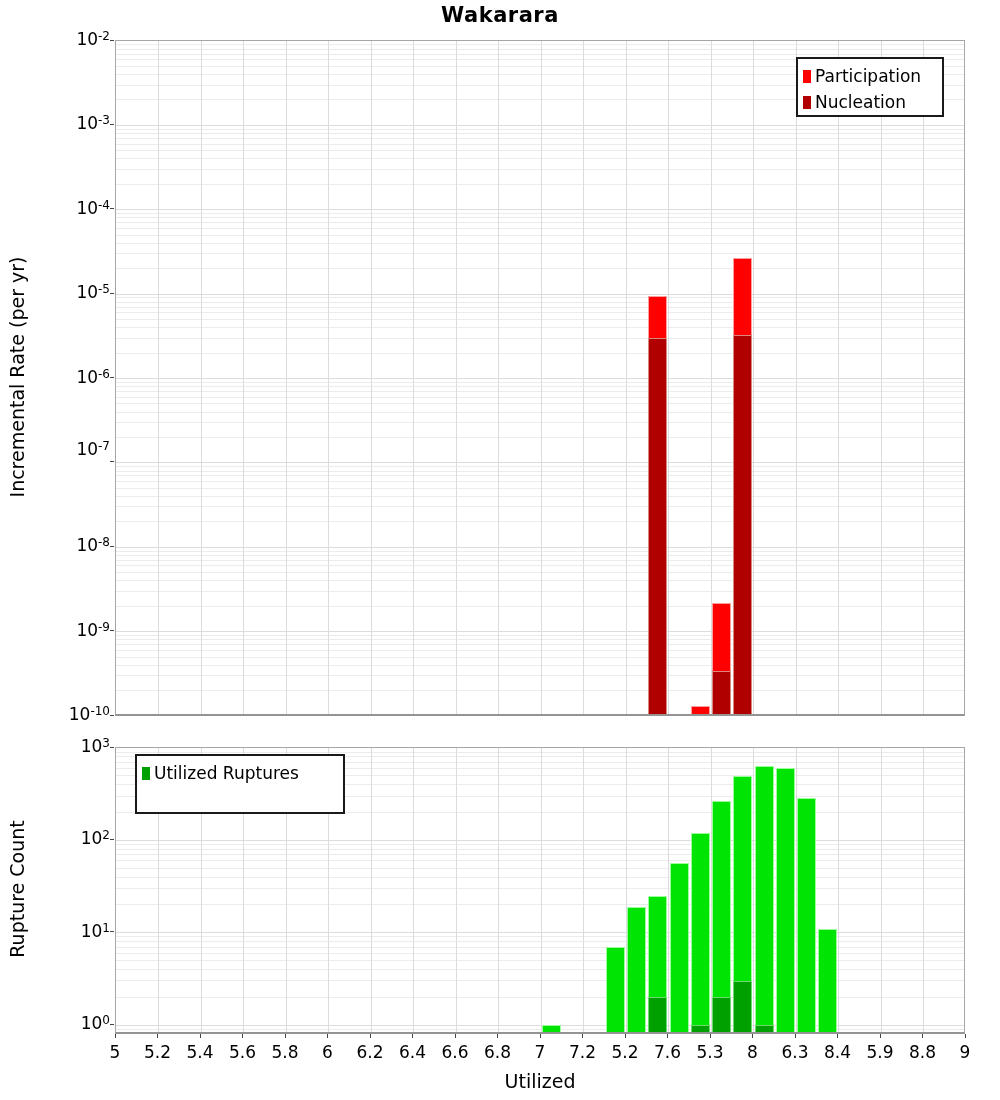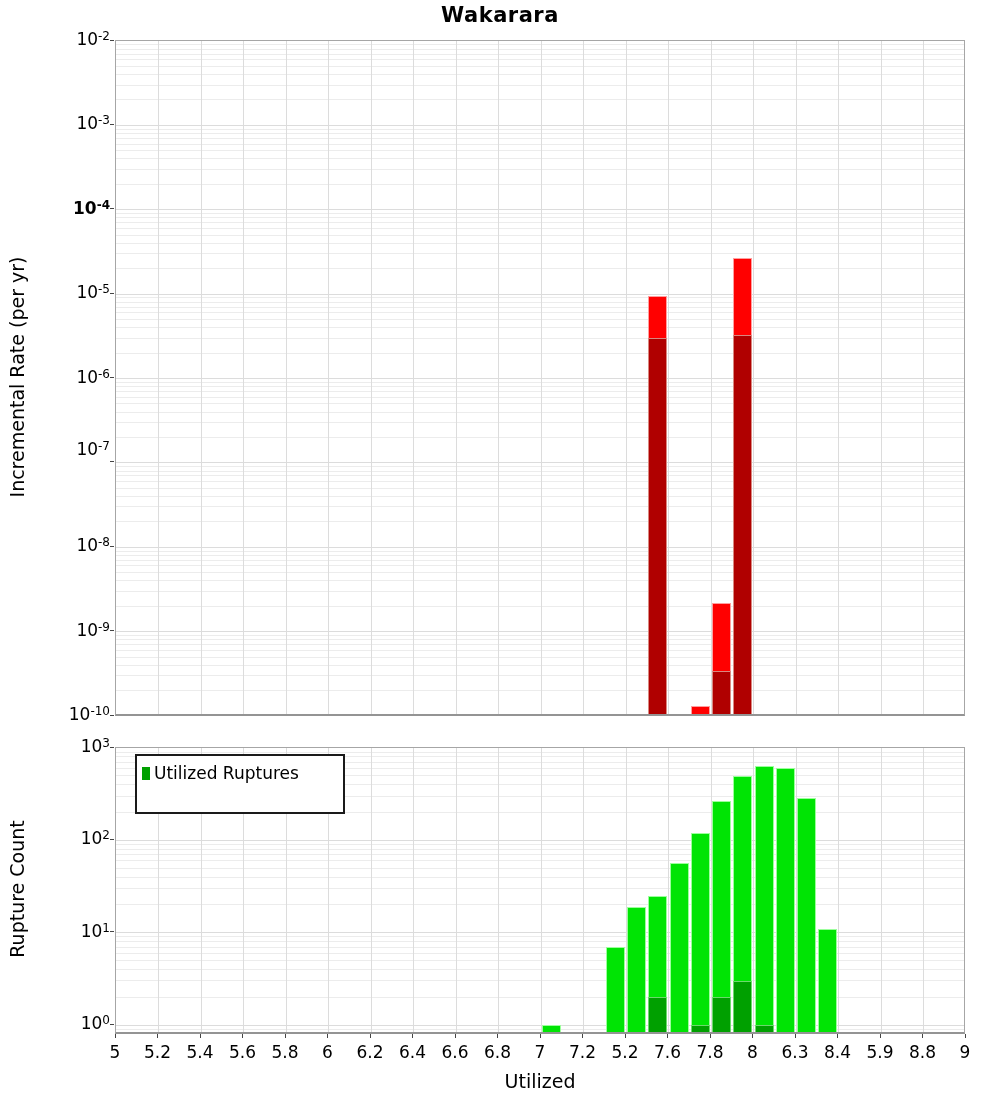--- a/index.html
+++ b/index.html
@@ -215,34 +215,44 @@
       <div class="bar" style="left: 574.875px; top: 277.05px; width: 19px; height: 8.94965px; background: rgb(0, 160, 0); border: 1px solid rgb(108, 217, 108);"></div>
       <div class="bar" style="left: 596.125px; top: 249.25px; width: 19px; height: 36.7498px; background: rgb(0, 160, 0); border: 1px solid rgb(108, 217, 108);"></div>
       <div class="bar" style="left: 617.375px; top: 232.988px; width: 19px; height: 53.0119px; background: rgb(0, 160, 0); border: 1px solid rgb(108, 217, 108);"></div>
       <div class="bar" style="left: 638.625px; top: 277.05px; width: 19px; height: 8.94965px; background: rgb(0, 160, 0); border: 1px solid rgb(108, 217, 108);"></div>
     </div>
 
   <div id="ylab1" class="vlabel">Incremental Rate (per yr)</div>
   <div id="ylab2" class="vlabel">Rupture Count</div>
   <div id="xlab">Utilized</div>
 
+  <div id="legend1" class="legend">
+    <div class="lg-row">
+      <span class="lg-marker" style="background: rgb(255, 0, 0);"></span>
+      <span class="lg-text">Participation</span>
+    </div>
+    <div class="lg-row">
+      <span class="lg-marker" style="background: rgb(176, 0, 0);"></span>
+      <span class="lg-text">Nucleation</span>
+    </div>
+  </div>
 
   <div id="legend2" class="legend">
     <div class="lg-row">
       <span class="lg-marker" style="background: rgb(0, 160, 0);"></span>
       <span class="lg-text">Utilized Ruptures</span>
     </div>
   </div>
 
   <div id="axis-layer">
       <div class="ytick-label" style="left: 38px; top: 27px;">10<sup>-2</sup></div>
       <div class="tickmark" style="left: 110px; top: 39.5px; width: 4px; height: 1px;"></div>
       <div class="ytick-label" style="left: 38px; top: 111.375px;">10<sup>-3</sup></div>
       <div class="tickmark" style="left: 110px; top: 123.875px; width: 4px; height: 1px;"></div>
-      <div class="ytick-label" style="left: 38px; top: 195.75px; font-weight: bold;">10<sup>-4</sup></div>
+      <div class="ytick-label" style="left: 38px; top: 195.75px;">10<sup>-4</sup></div>
       <div class="tickmark" style="left: 110px; top: 208.25px; width: 4px; height: 1px;"></div>
       <div class="ytick-label" style="left: 38px; top: 280.125px;">10<sup>-5</sup></div>
       <div class="tickmark" style="left: 110px; top: 292.625px; width: 4px; height: 1px;"></div>
       <div class="ytick-label" style="left: 38px; top: 364.5px;">10<sup>-6</sup></div>
       <div class="tickmark" style="left: 110px; top: 377px; width: 4px; height: 1px;"></div>
       <div class="ytick-label" style="left: 38px; top: 437px;">10<sup>-7</sup></div>
       <div class="tickmark" style="left: 110px; top: 461.375px; width: 4px; height: 1px;"></div>
       <div class="ytick-label" style="left: 38px; top: 533.25px;">10<sup>-8</sup></div>
       <div class="tickmark" style="left: 110px; top: 545.75px; width: 4px; height: 1px;"></div>
       <div class="ytick-label" style="left: 38px; top: 617.625px;">10<sup>-9</sup></div>
@@ -279,21 +289,21 @@
       <div class="xtick-label" style="left: 475.5px; top: 1042px;">6.8</div>
       <div class="tickmark" style="left: 539.5px; top: 1034px; width: 1px; height: 4px;"></div>
       <div class="xtick-label" style="left: 518px; top: 1042px;">7</div>
       <div class="tickmark" style="left: 582px; top: 1034px; width: 1px; height: 4px;"></div>
       <div class="xtick-label" style="left: 560.5px; top: 1042px;">7.2</div>
       <div class="tickmark" style="left: 624.5px; top: 1034px; width: 1px; height: 4px;"></div>
       <div class="xtick-label" style="left: 603px; top: 1042px;">5.2</div>
       <div class="tickmark" style="left: 667px; top: 1034px; width: 1px; height: 4px;"></div>
       <div class="xtick-label" style="left: 645.5px; top: 1042px;">7.6</div>
       <div class="tickmark" style="left: 709.5px; top: 1034px; width: 1px; height: 4px;"></div>
-      <div class="xtick-label" style="left: 688px; top: 1042px;">7.8</div>
+      <div class="xtick-label" style="left: 688px; top: 1042px;">5.3</div>
       <div class="tickmark" style="left: 752px; top: 1034px; width: 1px; height: 4px;"></div>
       <div class="xtick-label" style="left: 730.5px; top: 1042px;">8</div>
       <div class="tickmark" style="left: 794.5px; top: 1034px; width: 1px; height: 4px;"></div>
       <div class="xtick-label" style="left: 773px; top: 1042px;">6.3</div>
       <div class="tickmark" style="left: 837px; top: 1034px; width: 1px; height: 4px;"></div>
       <div class="xtick-label" style="left: 815.5px; top: 1042px;">8.4</div>
       <div class="tickmark" style="left: 879.5px; top: 1034px; width: 1px; height: 4px;"></div>
       <div class="xtick-label" style="left: 858px; top: 1042px;">5.9</div>
       <div class="tickmark" style="left: 922px; top: 1034px; width: 1px; height: 4px;"></div>
       <div class="xtick-label" style="left: 900.5px; top: 1042px;">8.8</div>

